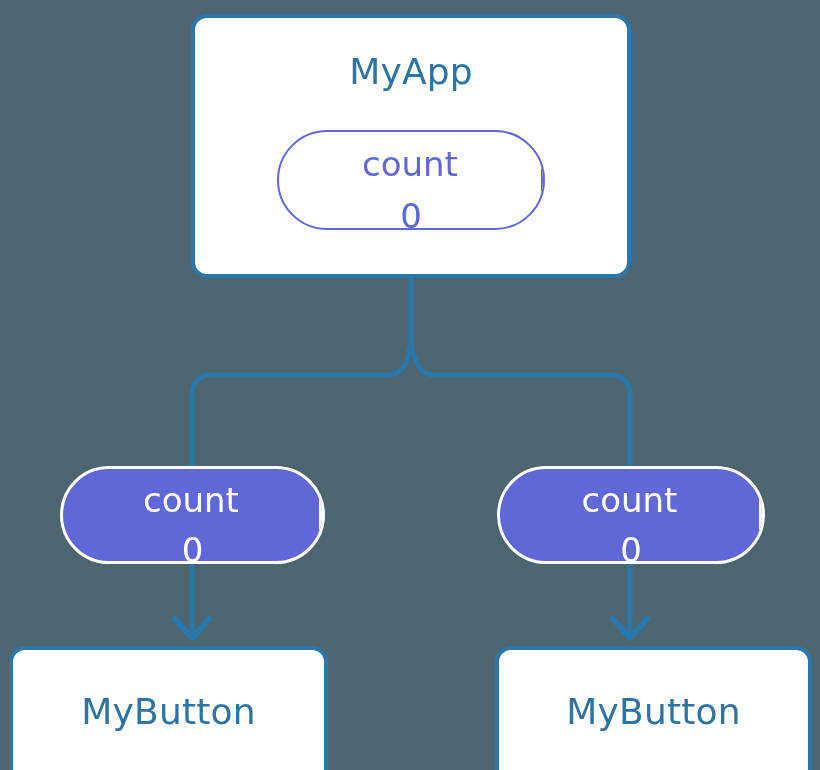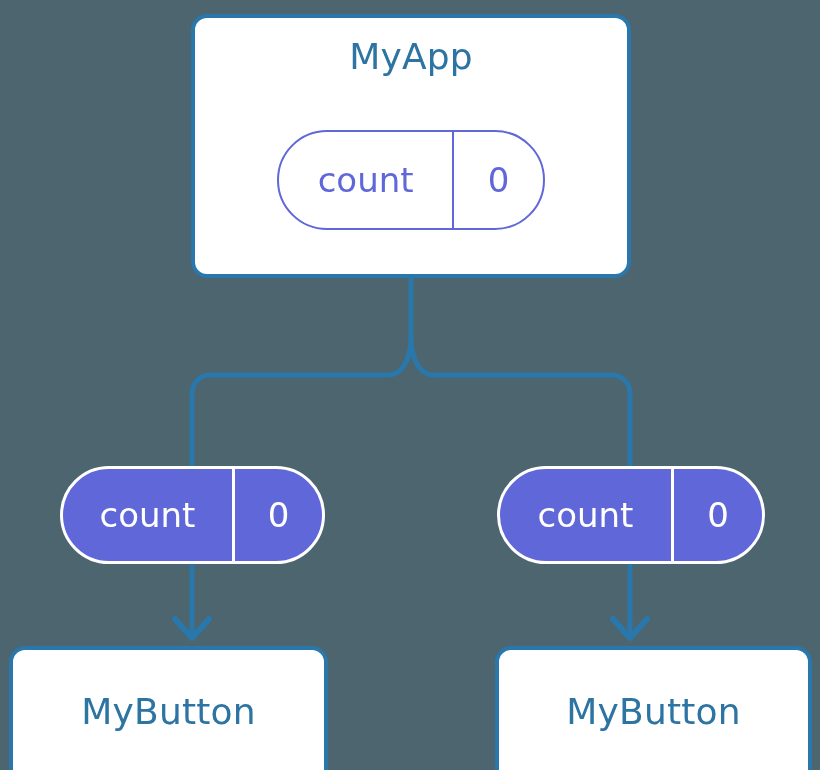--- a/index.html
+++ b/index.html
@@ -46,21 +46,21 @@
   }
 
   #box-myapp {
     left: 191px;
     top: 14px;
     width: 440px;
     height: 264px;
     align-items: flex-start;
   }
   #box-myapp .comp-title {
-    margin-top: 18px;
+    margin-top: 33px;
   }
 
   #box-mybutton-left {
     left: 9px;
     top: 646px;
     width: 319px;
     height: 140px;
     align-items: flex-start;
   }
   #box-mybutton-left .comp-title {
@@ -79,20 +79,21 @@
   }
 
   
   .pill {
     position: absolute;
     display: flex;
     align-items: stretch;
     box-sizing: border-box;
     border-radius: 999px;
     overflow: hidden;
+    flex-direction: column;
   }
   .pill-label,
   .pill-value {
     display: flex;
     align-items: center;
     justify-content: center;
     font-size: 34px;
     font-weight: 400;
     white-space: nowrap;
     box-sizing: border-box;

